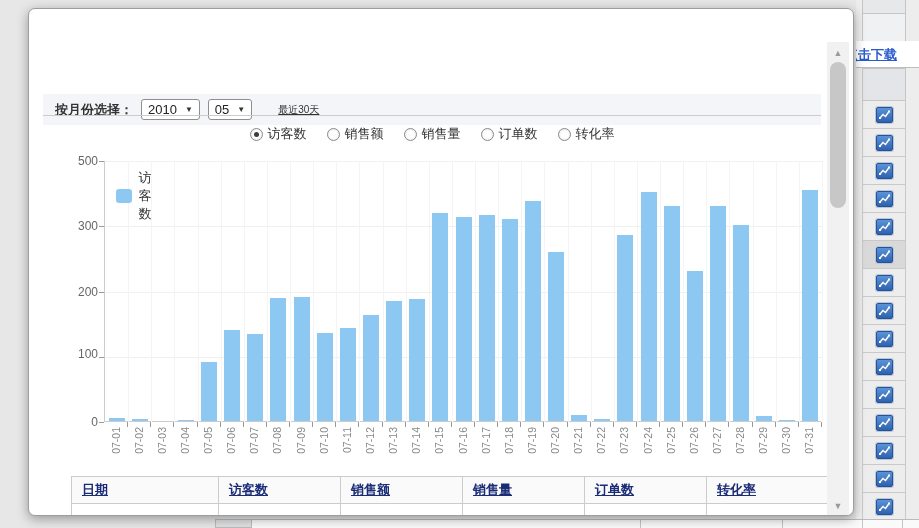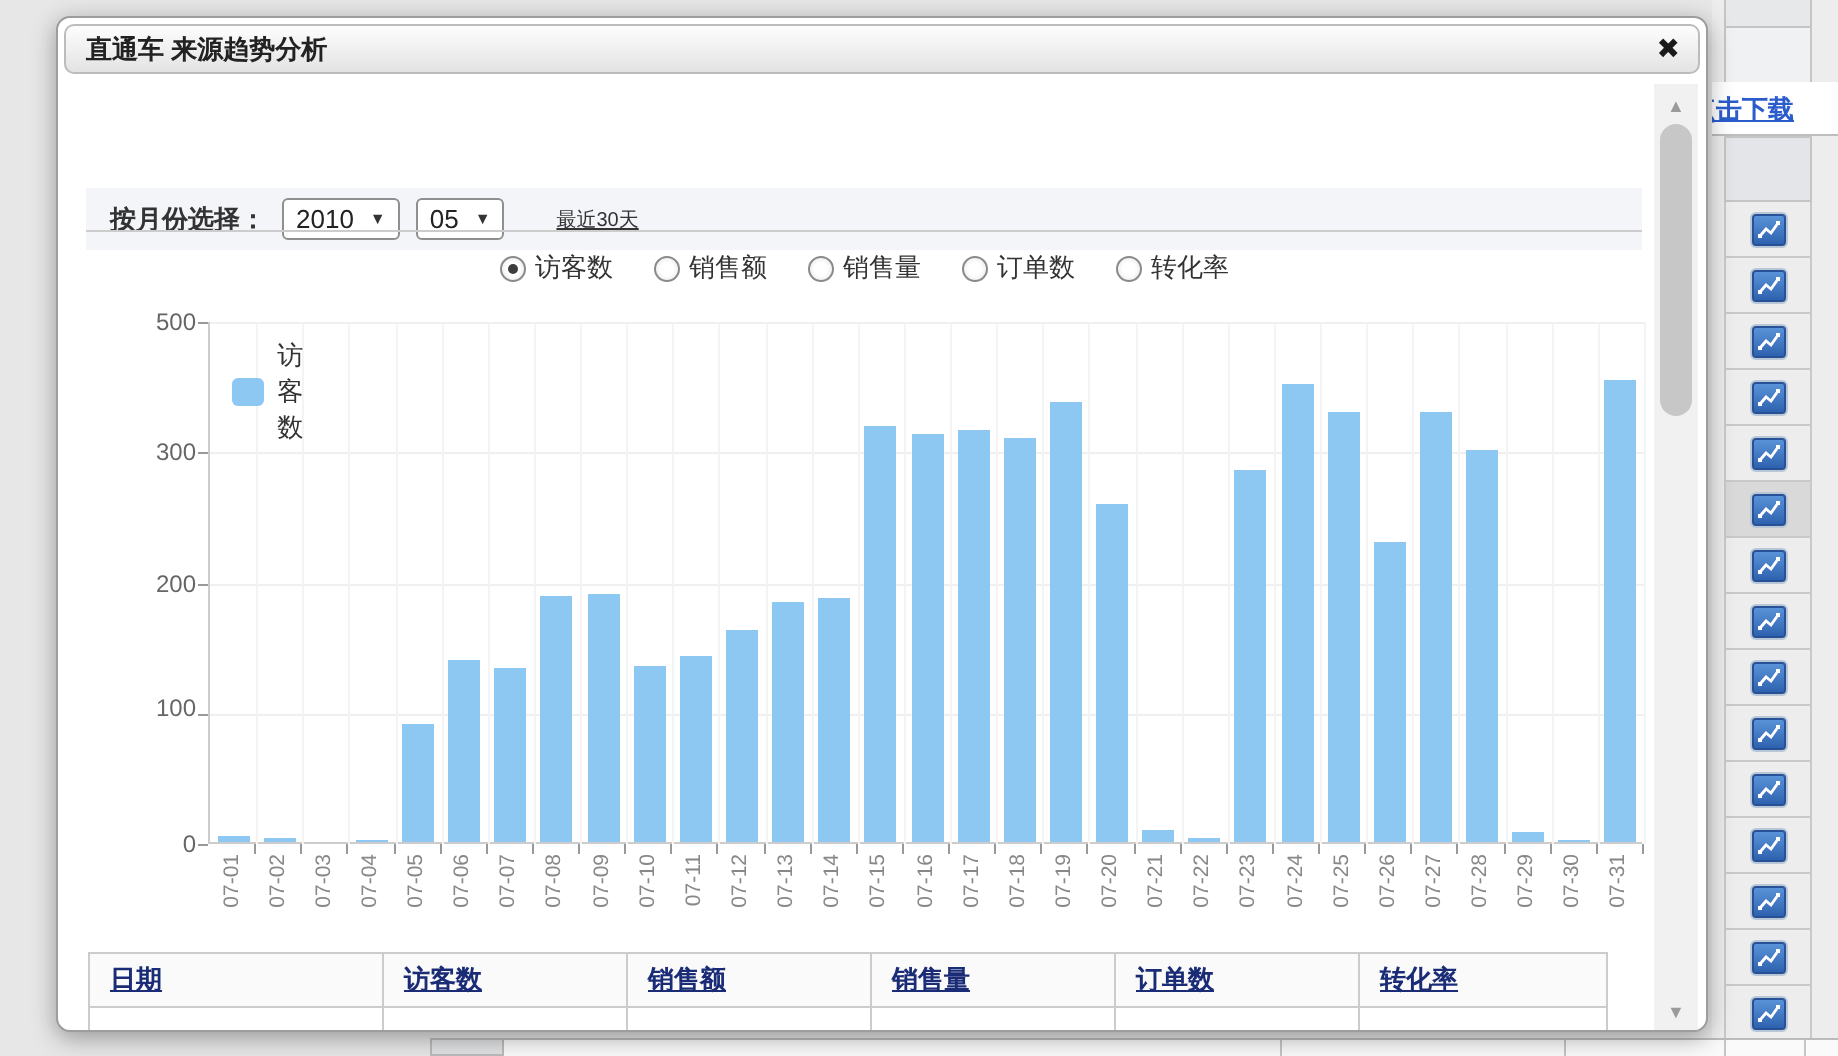--- a/index.html
+++ b/index.html
@@ -65,21 +65,21 @@
   .ytick { position:absolute; left:69px; width:5px; height:0; border-top:1px solid #999; }
   .xtick { position:absolute; top:383px; width:0; height:5px; border-left:1px solid #999; }
   .xlabs { position:absolute; left:74px; top:384px; width:717px; height:46px; }
   .xlab { position:absolute; top:16px; width:36px; height:12px; line-height:12px; font-size:10.5px; color:#888;
           text-align:right; transform:rotate(-90deg); white-space:nowrap; }
   .legend { position:absolute; left:86px; top:130px; display:flex; align-items:center; gap:7px; cursor:pointer; }
   .legend-swatch { width:26px; height:14px; border-radius:3px; background:#8CC8F2; }
   .legend-label { font-size:13px; color:#333; }
 
   
-  .dtable { position:absolute; left:14px; top:437px; width:762px;text-align:right; }
+  .dtable { position:absolute; left:41px; top:437px; width:762px;text-align:right; }
   .trow { display:flex; }
   .th { height:28px; background:#fafafa; border:1px solid #ccc; border-left:none; display:flex; align-items:center; padding-left:10px; }
   .th:first-child { border-left:1px solid #ccc; }
   .th a { font-size:13px; font-weight:bold; color:#1b2c77; text-decoration:underline; cursor:pointer; }
   .td { height:22px; background:#fff; border:1px solid #ccc; border-left:none; border-top:none; }
   .td:first-child { border-left:1px solid #ccc; }
 
   
   .sb-track { position:absolute; left:797px; top:3px; width:22px; height:475px; background:#f1f1f1; }
   .sb-arrow { position:absolute; left:0; width:22px; height:14px; text-align:center; font-size:9px; color:#9a9a9a; line-height:14px; cursor:pointer; }
@@ -241,24 +241,20 @@
 
   <div class="bg-bottom-gray"></div>
   <div class="bg-bottom-row">
     <div class="v" style="left:388px;"></div>
     <div class="v" style="left:530px;"></div>
     <div class="v" style="left:610px;"></div>
     <div class="v" style="left:650px;"></div>
   </div>
 
   <div class="modal">
-    <div class="modal-header">
-      <span class="modal-title">直通车 来源趋势分析</span>
-      <span class="modal-close">✖</span>
-    </div>
 
     <div class="modal-body">
 
       <div class="filter-bar">
         <div class="filter-inner">
           <span class="filter-label">按月份选择：</span>
           <span class="select-box">
             <span>2010</span>
             <span class="select-caret">▼</span>
           </span>

